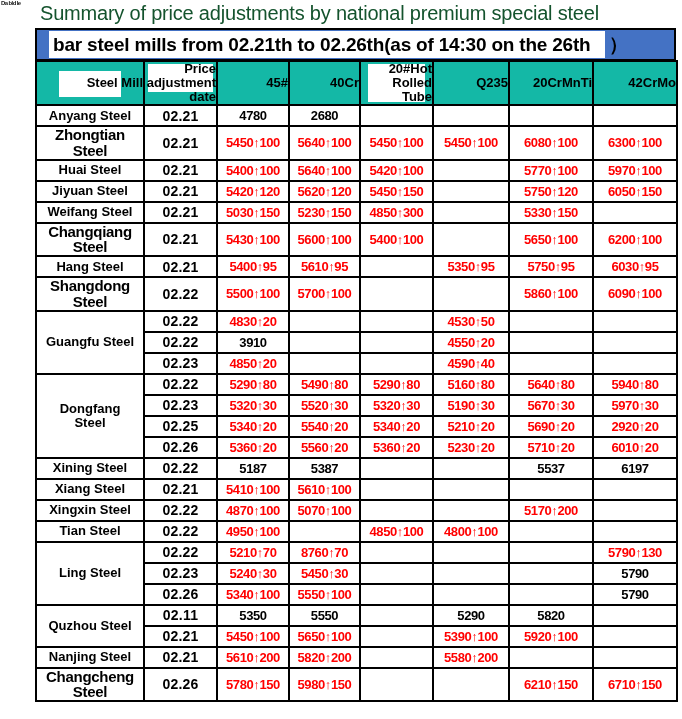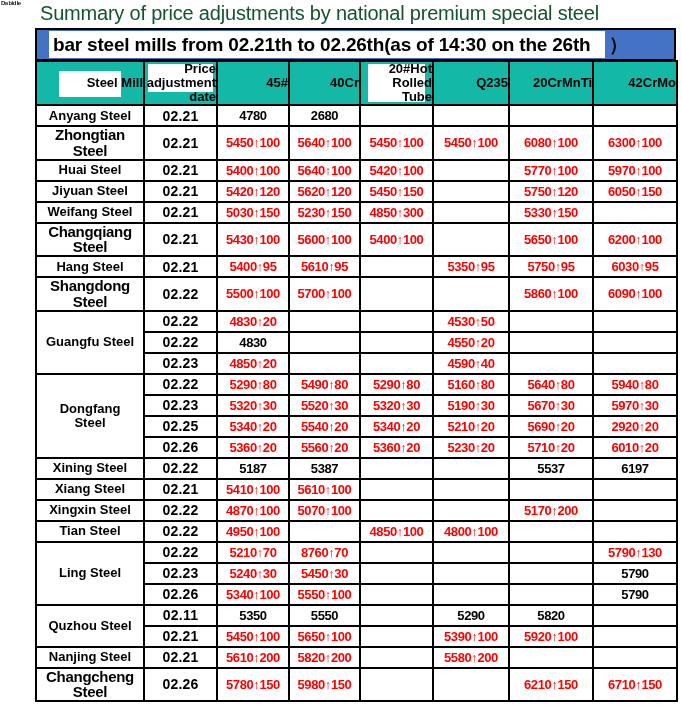--- a/index.html
+++ b/index.html
@@ -215,21 +215,21 @@
         <td class="date">02.22</td>
         <td class="val up">4830↑20</td>
         <td class="val"></td>
         <td class="val"></td>
         <td class="val up">4530↑50</td>
         <td class="val"></td>
         <td class="val"></td>
       </tr>
       <tr>
         <td class="date">02.22</td>
-        <td class="val">4830</td>
+        <td class="val">3910</td>
         <td class="val"></td>
         <td class="val"></td>
         <td class="val up">4550↑20</td>
         <td class="val"></td>
         <td class="val"></td>
       </tr>
       <tr>
         <td class="date">02.23</td>
         <td class="val up">4850↑20</td>
         <td class="val"></td>

